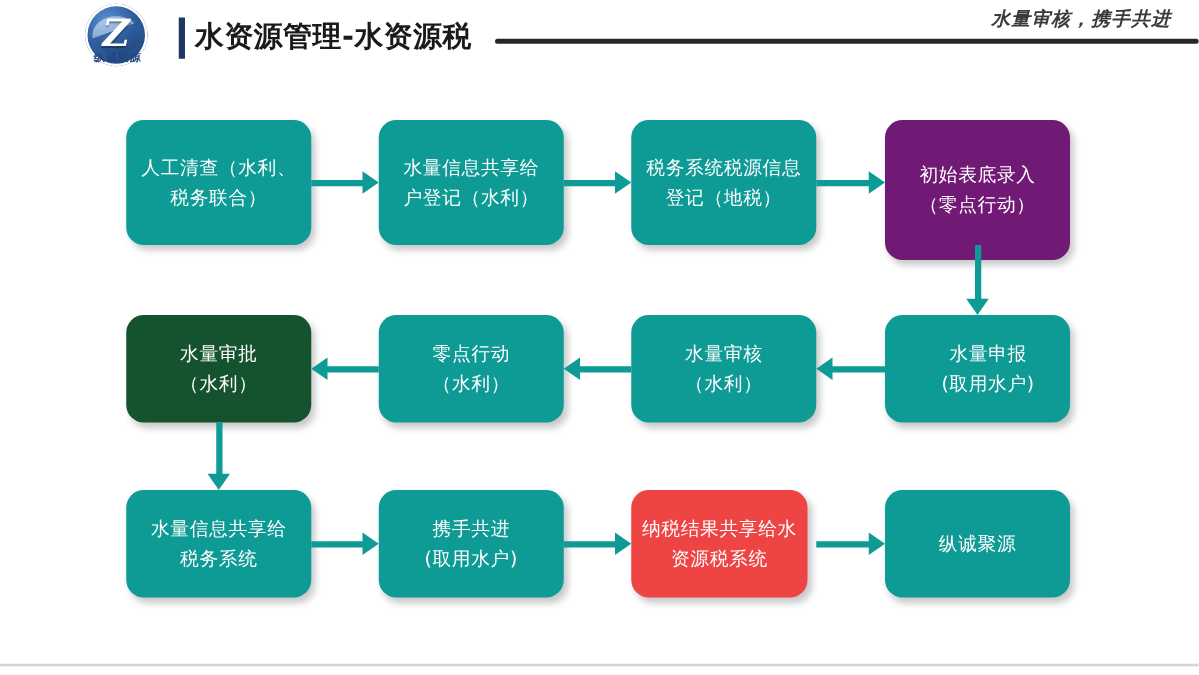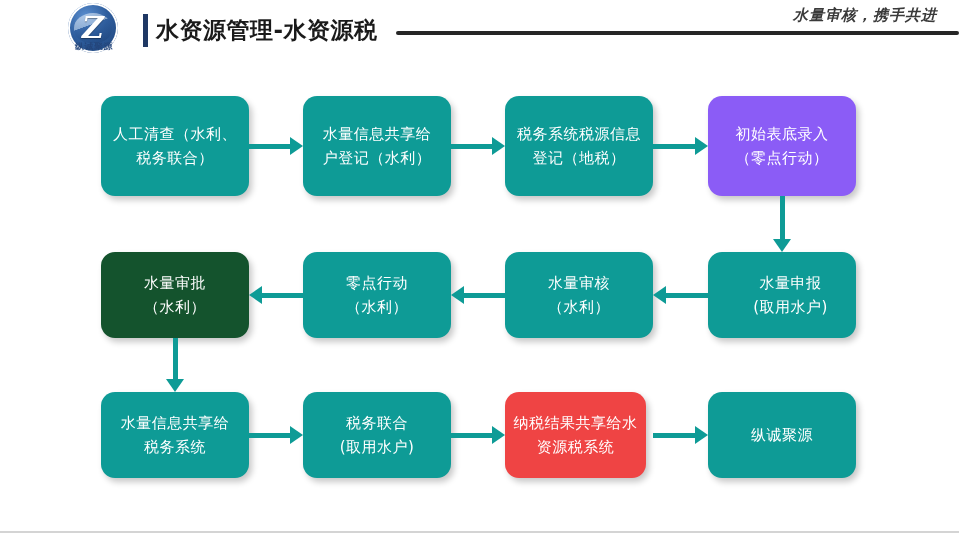--- a/index.html
+++ b/index.html
@@ -198,33 +198,33 @@
   <div class="tagline">水量审核，携手共进</div>
 </div>
 
 <div class="canvas">
     <div class="node" style="left: 101px; top: 34px; width: 148px; height: 100px; background: rgb(14, 155, 150); color: rgb(255, 255, 255);">人工清查（水利、
 税务联合）</div>
     <div class="node" style="left: 303px; top: 34px; width: 148px; height: 100px; background: rgb(14, 155, 150); color: rgb(255, 255, 255);">水量信息共享给
 户登记（水利）</div>
     <div class="node" style="left: 505px; top: 34px; width: 148px; height: 100px; background: rgb(14, 155, 150); color: rgb(255, 255, 255);">税务系统税源信息
 登记（地税）</div>
-    <div class="node" style="left: 708px; top: 34px; width: 148px; height: 100px; background: #8b5cf6; color: rgb(255, 255, 255);">初始表底录入
+    <div class="node" style="left: 708px; top: 34px; width: 148px; height: 112px; background: #701a75; color: rgb(255, 255, 255);">初始表底录入
 （零点行动）</div>
     <div class="node" style="left: 101px; top: 190px; width: 148px; height: 86px; background: #14532d; color: rgb(255, 255, 255);">水量审批
 （水利）</div>
     <div class="node" style="left: 303px; top: 190px; width: 148px; height: 86px; background: rgb(14, 155, 150); color: rgb(255, 255, 255);">零点行动
 （水利）</div>
     <div class="node" style="left: 505px; top: 190px; width: 148px; height: 86px; background: rgb(14, 155, 150); color: rgb(255, 255, 255);">水量审核
 （水利）</div>
     <div class="node" style="left: 708px; top: 190px; width: 148px; height: 86px; background: rgb(14, 155, 150); color: rgb(255, 255, 255); padding-left: 25px;">水量申报
 (取用水户)</div>
     <div class="node" style="left: 101px; top: 330px; width: 148px; height: 86px; background: rgb(14, 155, 150); color: rgb(255, 255, 255);">水量信息共享给
 税务系统</div>
-    <div class="node" style="left: 303px; top: 330px; width: 148px; height: 86px; background: rgb(14, 155, 150); color: rgb(255, 255, 255);">税务联合
+    <div class="node" style="left: 303px; top: 330px; width: 148px; height: 86px; background: rgb(14, 155, 150); color: rgb(255, 255, 255);">携手共进
 (取用水户)</div>
     <div class="node" style="left: 505px; top: 330px; width: 141px; height: 86px; background: #ef4444; color: rgb(255, 255, 255);">纳税结果共享给水
 资源税系统</div>
     <div class="node" style="left: 708px; top: 330px; width: 148px; height: 86px; background: rgb(14, 155, 150); color: rgb(255, 255, 255);">纵诚聚源</div>
     <div class="arrow-h right" style="left: 249px; top: 74px; width: 54px; height: 20px;">
       <div class="shaft" style="background: rgb(14, 155, 150); width: 43px;"></div>
       <div class="head" style="border-left-color: rgb(14, 155, 150);"></div>
     </div>
     <div class="arrow-h right" style="left: 451px; top: 74px; width: 54px; height: 20px;">
       <div class="shaft" style="background: rgb(14, 155, 150); width: 43px;"></div>

